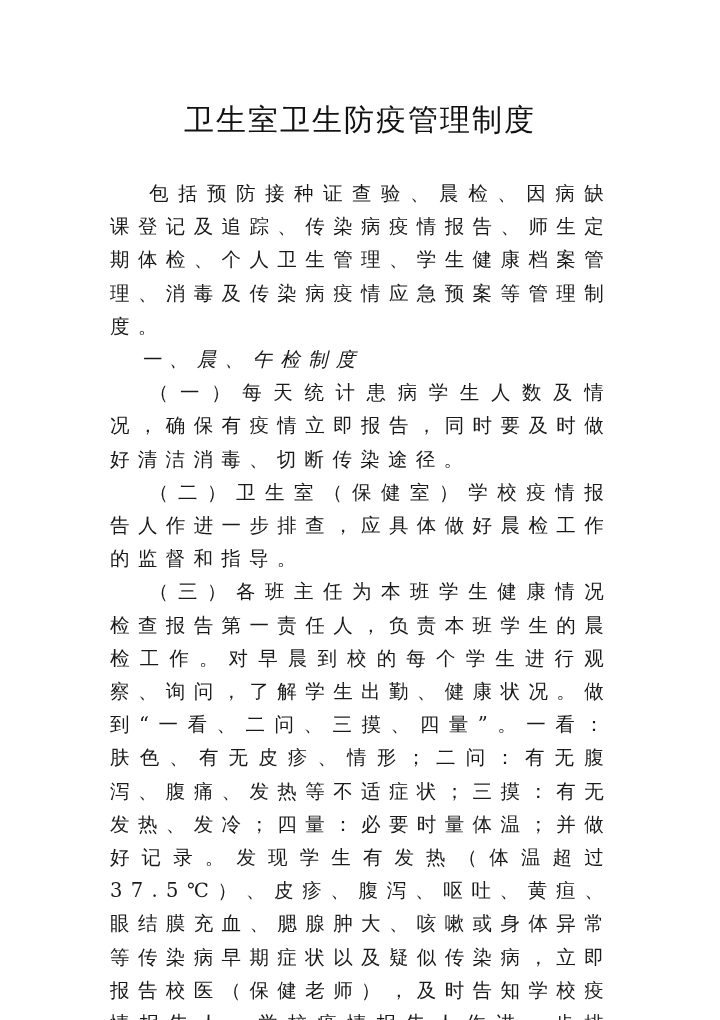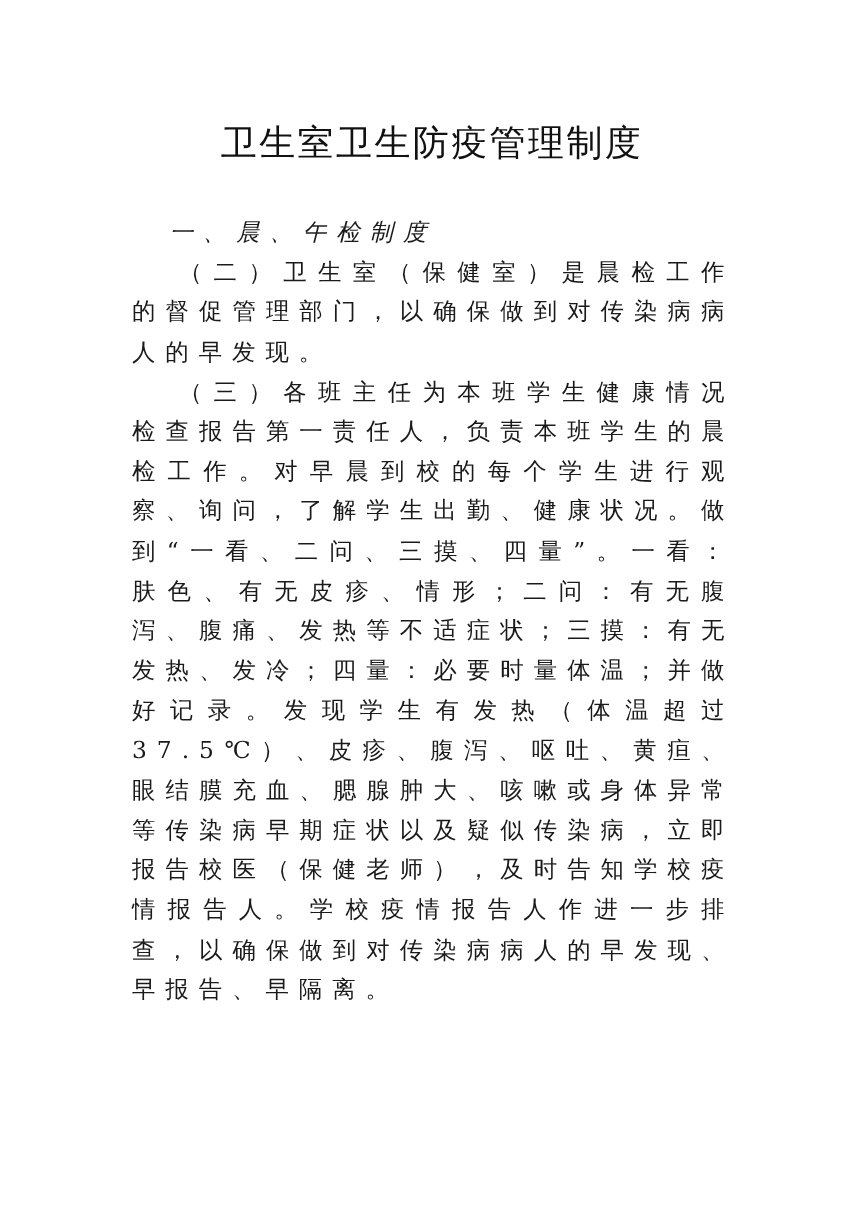--- a/index.html
+++ b/index.html
@@ -55,18 +55,20 @@
     font-style: italic;
   }
 </style>
 </head>
 <body>
 
 <div class="page">
   <h1 class="title">卫生室卫生防疫管理制度</h1>
 
   <div class="body-text">
+    <p class="para">包括预防接种证查验、晨检、因病缺课登记及追踪、传染病疫情报告、师生定期体检、个人卫生管理、学生健康档案管理、消毒及传染病疫情应急预案等管理制度。</p>
     <p class="para heading">一、晨、午检制度</p>
-    <p class="para">（二）卫生室（保健室）是晨检工作的督促管理部门，以确保做到对传染病病人的早发现。</p>
+    <p class="para">（一）每天统计患病学生人数及情况，确保有疫情立即报告，同时要及时做好清洁消毒、切断传染途径。</p>
+    <p class="para">（二）卫生室（保健室）学校疫情报告人作进一步排查，应具体做好晨检工作的监督和指导。</p>
     <p class="para">（三）各班主任为本班学生健康情况检查报告第一责任人，负责本班学生的晨检工作。对早晨到校的每个学生进行观察、询问，了解学生出勤、健康状况。做到“一看、二问、三摸、四量”。一看：肤色、有无皮疹、情形；二问：有无腹泻、腹痛、发热等不适症状；三摸：有无发热、发冷；四量：必要时量体温；并做好记录。发现学生有发热（体温超过37.5℃）、皮疹、腹泻、呕吐、黄疸、眼结膜充血、腮腺肿大、咳嗽或身体异常等传染病早期症状以及疑似传染病，立即报告校医（保健老师），及时告知学校疫情报告人。学校疫情报告人作进一步排查，以确保做到对传染病病人的早发现、早报告、早隔离。</p>
 
   </div>
 </div>
 
 </body></html>

